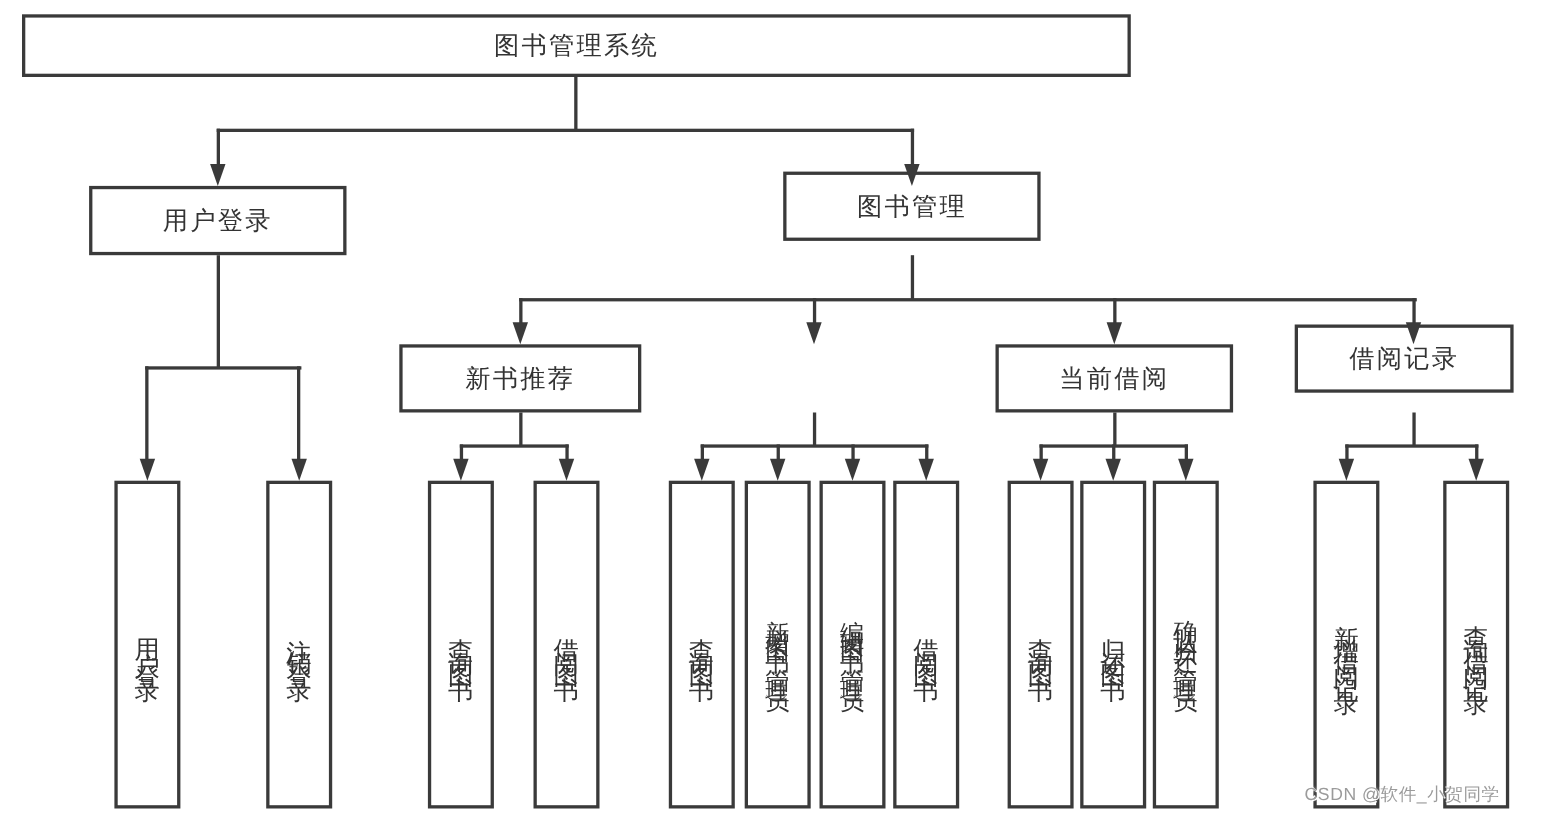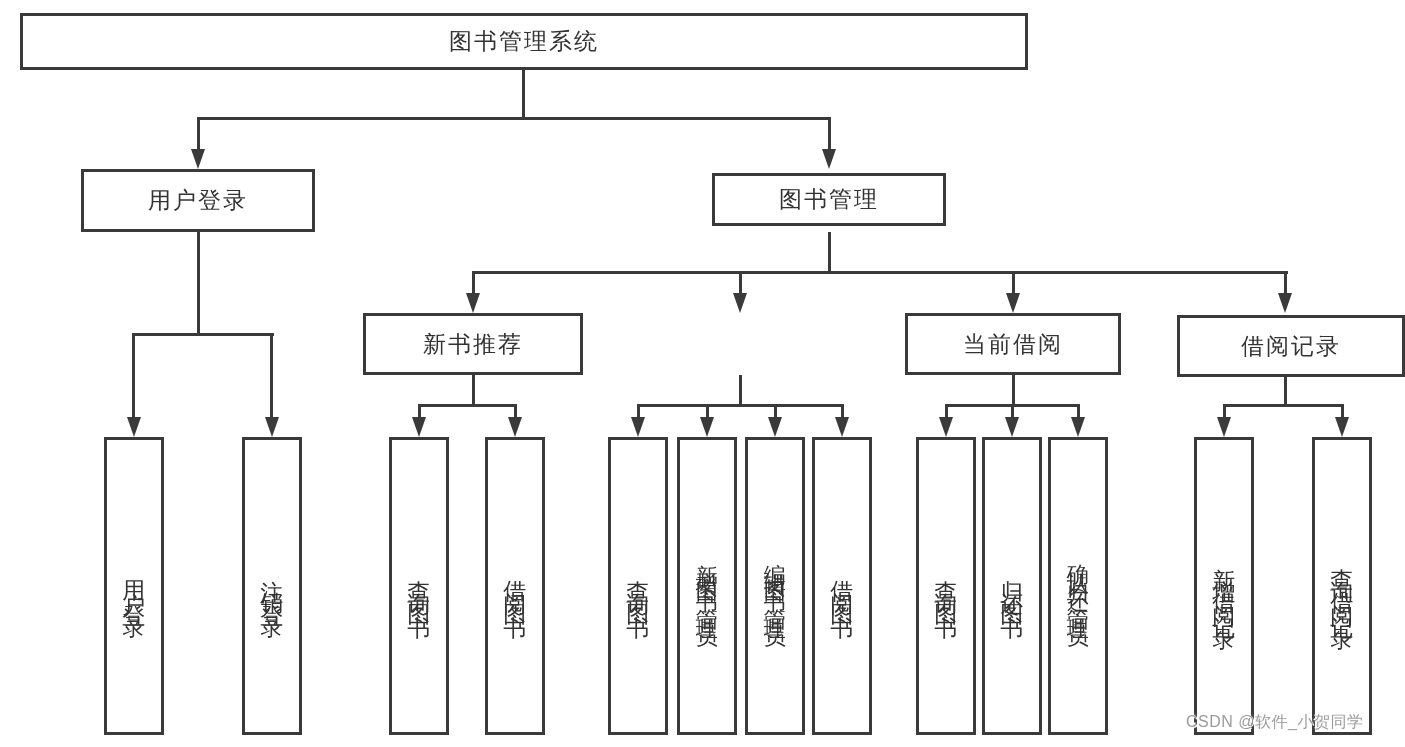--- a/index.html
+++ b/index.html
@@ -31,31 +31,31 @@
 
 <div class="stage">
 
   <div class="box" style="left:20px;top:13px;width:1008px;height:57px">
     <span class="hlabel">图书管理系统</span>
   </div>
 
   <div class="box" style="left:81px;top:169px;width:234px;height:63px">
     <span class="hlabel">用户登录</span>
   </div>
-  <div class="box" style="left:712px;top:173px;width:234px;height:53px">
+  <div class="box" style="left:712px;top:156px;width:234px;height:63px">
     <span class="hlabel">图书管理</span>
   </div>
 
   <div class="box" style="left:363px;top:313px;width:220px;height:62px">
     <span class="hlabel">新书推荐</span>
   </div>
   <div class="box" style="left:905px;top:313px;width:216px;height:62px">
     <span class="hlabel">当前借阅</span>
   </div>
-  <div class="box" style="left:1177px;top:315px;width:228px;height:62px">
+  <div class="box" style="left:1177px;top:295px;width:199px;height:62px">
     <span class="hlabel">借阅记录</span>
   </div>
 
   <div class="box vbox" style="left:104px;top:437px;width:60px;height:298px">
     <span class="txt">用户登录</span>
   </div>
   <div class="box vbox" style="left:242px;top:437px;width:60px;height:298px">
     <span class="txt">注销登录</span>
   </div>
 

